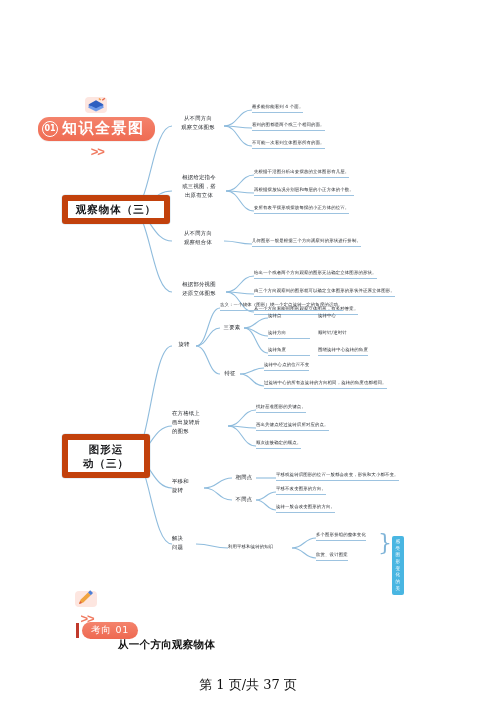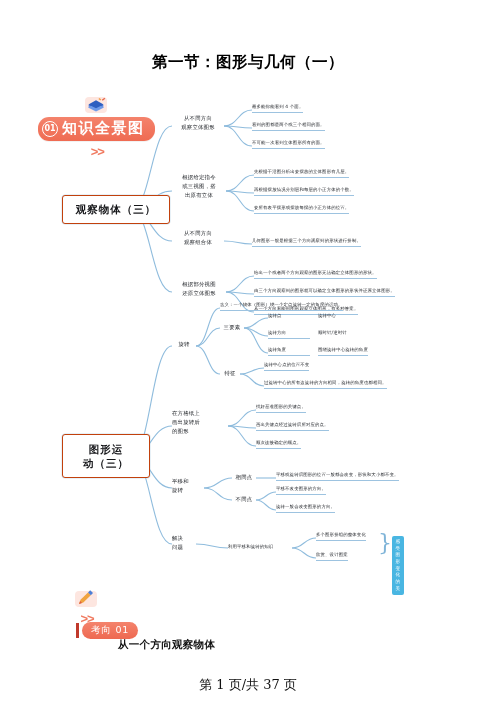--- a/index.html
+++ b/index.html
@@ -66,21 +66,21 @@
   .map{position:absolute;left:0;top:96px;width:496px;height:490px;}
   .map svg{position:absolute;left:0;top:0;}
 
   .node{
     position:absolute;box-sizing:border-box;
     font-family:"DejaVu Sans","Liberation Sans",sans-serif;
     color:#16171a;
   }
   
   .root{
-    border:1px solid #c2410c;border-radius:3px;background:#fff;
+    border:6px solid #c2410c;border-radius:3px;background:#fff;
     display:flex;align-items:center;justify-content:center;text-align:center;
     font-size:10.5px;font-weight:bold;letter-spacing:1px;line-height:1.35;
     box-shadow:0 0 0 .5px rgba(143,184,216,.4);
   }
   
   .l2{
     font-size:5.4px;line-height:1.65;letter-spacing:.2px;
     color:#23262b;text-align:left;
   }
   .l2.ctr{text-align:center;}
@@ -103,21 +103,20 @@
   .brace{
     position:absolute;color:#7fb4d8;font-size:22px;line-height:1;
     font-family:"DejaVu Serif",serif;
   }
 </style>
 </head>
 <body>
 
 <div class="page">
 
-  <div class="doc-title">第一节：图形与几何（一）</div>
 
   <div class="sec" style="left:38px;top:95px;">
     <span class="sec-book">
       <svg width="22" height="19" viewBox="0 0 22 19">
         <rect x="0" y="2" width="22" height="16" rx="4" fill="#fde6e0"></rect>
         <path d="M3 11 L11 6 L19 11 L11 15 Z" fill="#3d6fd6"></path>
         <path d="M3 12.5 L11 8 L19 12.5 L11 16.5 Z" fill="#6f9ae8"></path>
         <path d="M11 5.2 L18.6 9.4 L11 13.2 L3.4 9.4 Z" fill="#2f5fc0"></path>
         <path d="M14.5 3 l1.8 1.6 -1.1 .9 -1.8 -1.6z" fill="#f2a04a"></path>
         <path d="M16.8 4.8 l2.6 -2.1 .9 1 -2.6 2z" fill="#e86a4d"></path>

